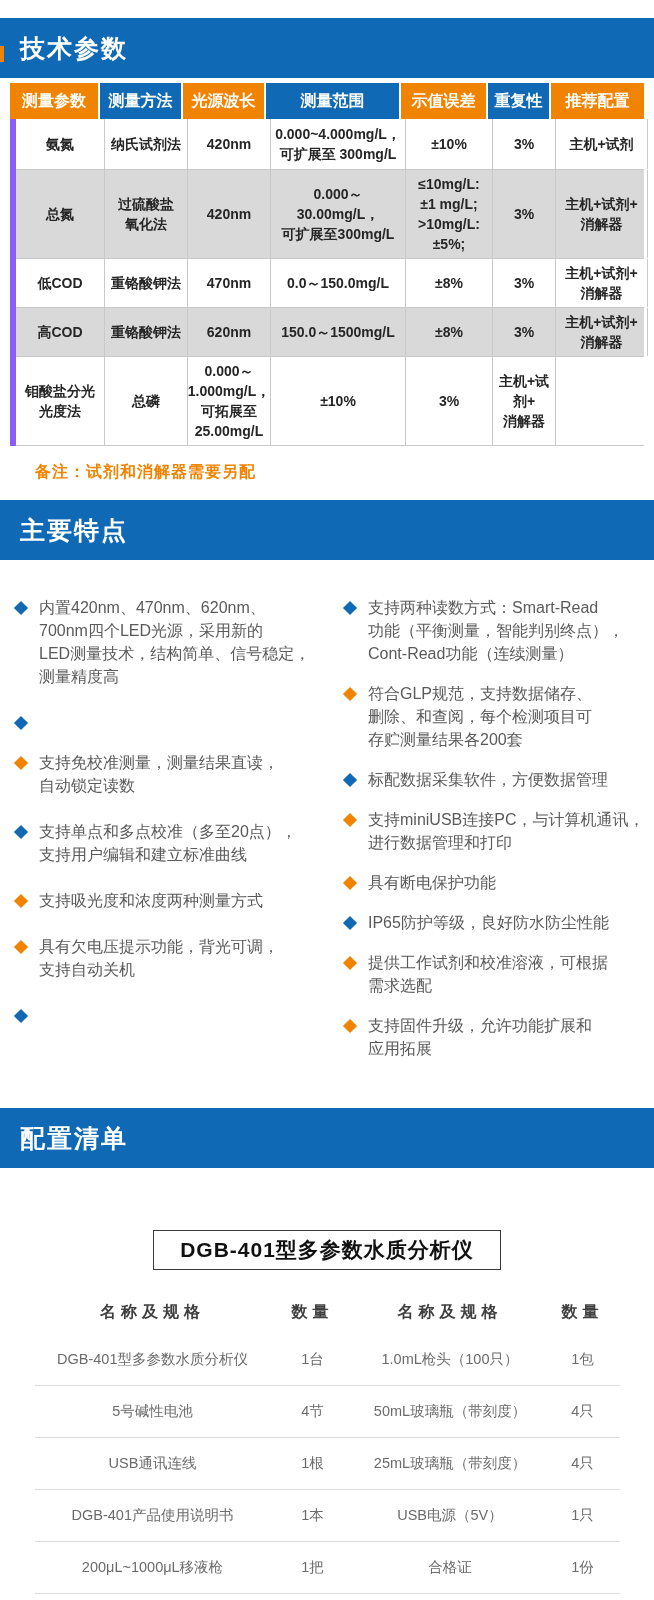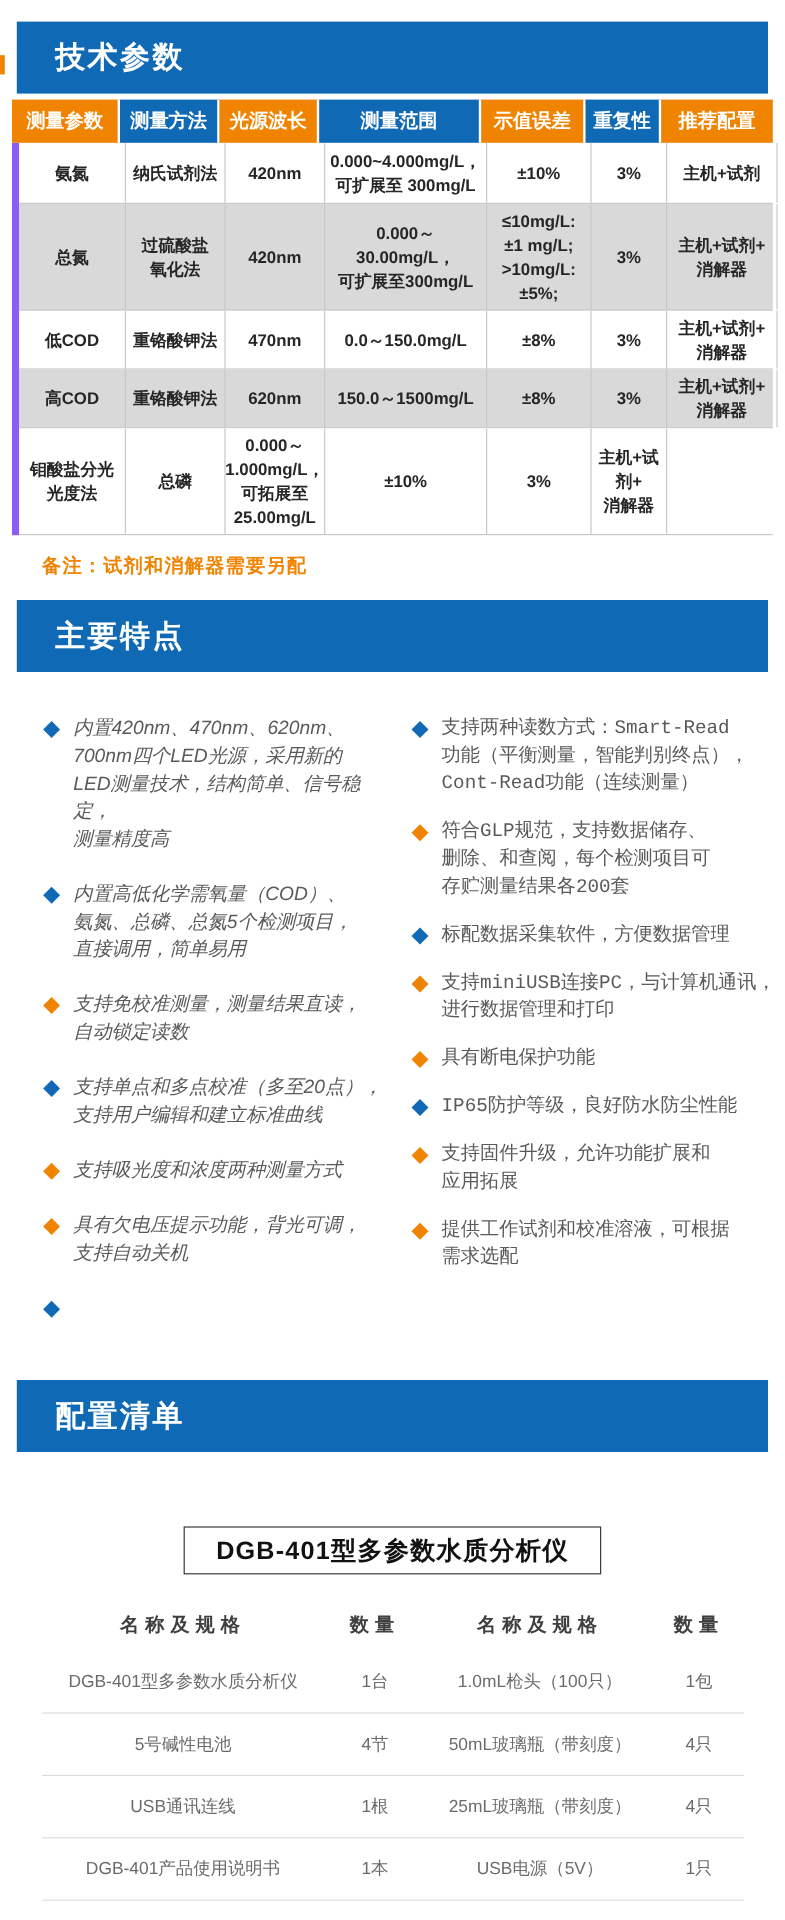--- a/index.html
+++ b/index.html
@@ -2,23 +2,23 @@
 <html style="--blue: #0f69b4; --orange: #f08300; --row_shade: #d9d9d9;"><head>
 <meta charset="utf-8">
 <style>
   html,body{margin:0;padding:0;background:#fff;}
   .page{
     width:654px;height:1600px;position:relative;overflow:hidden;background:#fff;
     font-family:"Liberation Sans","DejaVu Sans",sans-serif;color:#222;
   }
   
   .banner{
-    margin:0 14px;height:60px;background:var(--blue);
+    margin:0 0;height:60px;background:var(--blue);
     color:#fff;font-size:25px;font-weight:bold;line-height:60px;
-    padding-left:32px;letter-spacing:2px;box-sizing:border-box;
+    padding-left:20px;letter-spacing:2px;box-sizing:border-box;
   }
   .banner-tech{margin-top:18px;}
   .banner-features{margin-top:18px;}
   .banner-config{margin-top:31px;}
   .edge-accent{position:absolute;left:0;top:46px;width:4px;height:16px;background:var(--orange);}
   
   .tech{margin:5px 10px 0;}
   .theader{display:grid;grid-template-columns:90px 83px 83px 135px 87px 63px 93px;border-radius:12px;}
   .th{
     height:36px;display:flex;align-items:center;justify-content:center;
@@ -38,23 +38,23 @@
   .tc{
     border-right:1px solid #c9c9c9;display:flex;align-items:center;justify-content:center;
     text-align:center;font-size:14px;font-weight:700;color:#262626;line-height:20px;
     padding:4px 2px;white-space:pre-line;box-sizing:border-box;
   }
   
   .note{margin:16px 0 0 35px;height:20px;color:var(--orange);font-size:16px;font-weight:bold;letter-spacing:1px;}
   
   .features{display:flex;margin-top:36px;}
   .fcol{display:flex;flex-direction:column;box-sizing:border-box;}
-  .fcol-left{width:330px;padding-left:38px;font-style:italic;}
+  .fcol-left{width:330px;padding-left:16px;}
   .fcol-left .feat{margin-bottom:23px;}
-  .fcol-right{flex:1;padding-left:15px;font-family:Liberation Mono, monospace;}
+  .fcol-right{flex:1;padding-left:15px;}
   .fcol-right .feat{margin-bottom:17px;}
   .feat{display:flex;gap:13px;}
   .diamond{width:10px;height:10px;transform:rotate(45deg);margin-top:7px;flex:none;}
   .feat-text{font-size:16px;line-height:23px;color:#5a5a5a;white-space:pre-line;}
   
   .product-box{
     margin:62px auto 0;width:fit-content;border:1px solid #3a3a3a;
     padding:5px 26px;font-size:21px;font-weight:bold;color:#111;letter-spacing:1px;
   }
   .config{margin:20px 0 0 35px;width:585px;}
@@ -183,23 +183,20 @@
   <div class="feat">
     <span class="diamond blue"></span>
     <span class="feat-text">内置420nm、470nm、620nm、
 700nm四个LED光源，采用新的
 LED测量技术，结构简单、信号稳定，
 测量精度高</span>
   </div>
 
   <div class="feat">
     <span class="diamond blue"></span>
-    <span class="feat-text">内置高低化学需氧量（COD）、
-氨氮、总磷、总氮5个检测项目，
-直接调用，简单易用</span>
   </div>
 
   <div class="feat">
     <span class="diamond orange"></span>
     <span class="feat-text">支持免校准测量，测量结果直读，
 自动锁定读数</span>
   </div>
 
   <div class="feat">
     <span class="diamond blue"></span>
@@ -253,28 +250,28 @@
     <span class="feat-text">具有断电保护功能</span>
   </div>
 
   <div class="feat">
     <span class="diamond blue"></span>
     <span class="feat-text">IP65防护等级，良好防水防尘性能</span>
   </div>
 
   <div class="feat">
     <span class="diamond orange"></span>
+    <span class="feat-text">提供工作试剂和校准溶液，可根据
+需求选配</span>
+  </div>
+
+  <div class="feat">
+    <span class="diamond orange"></span>
     <span class="feat-text">支持固件升级，允许功能扩展和
 应用拓展</span>
-  </div>
-
-  <div class="feat">
-    <span class="diamond orange"></span>
-    <span class="feat-text">提供工作试剂和校准溶液，可根据
-需求选配</span>
   </div>
 </div>
   </div>
 
   <div class="banner banner-config">
     <span>配置清单</span>
   </div>
 
   <div class="product-box">DGB-401型多参数水质分析仪</div>
 

